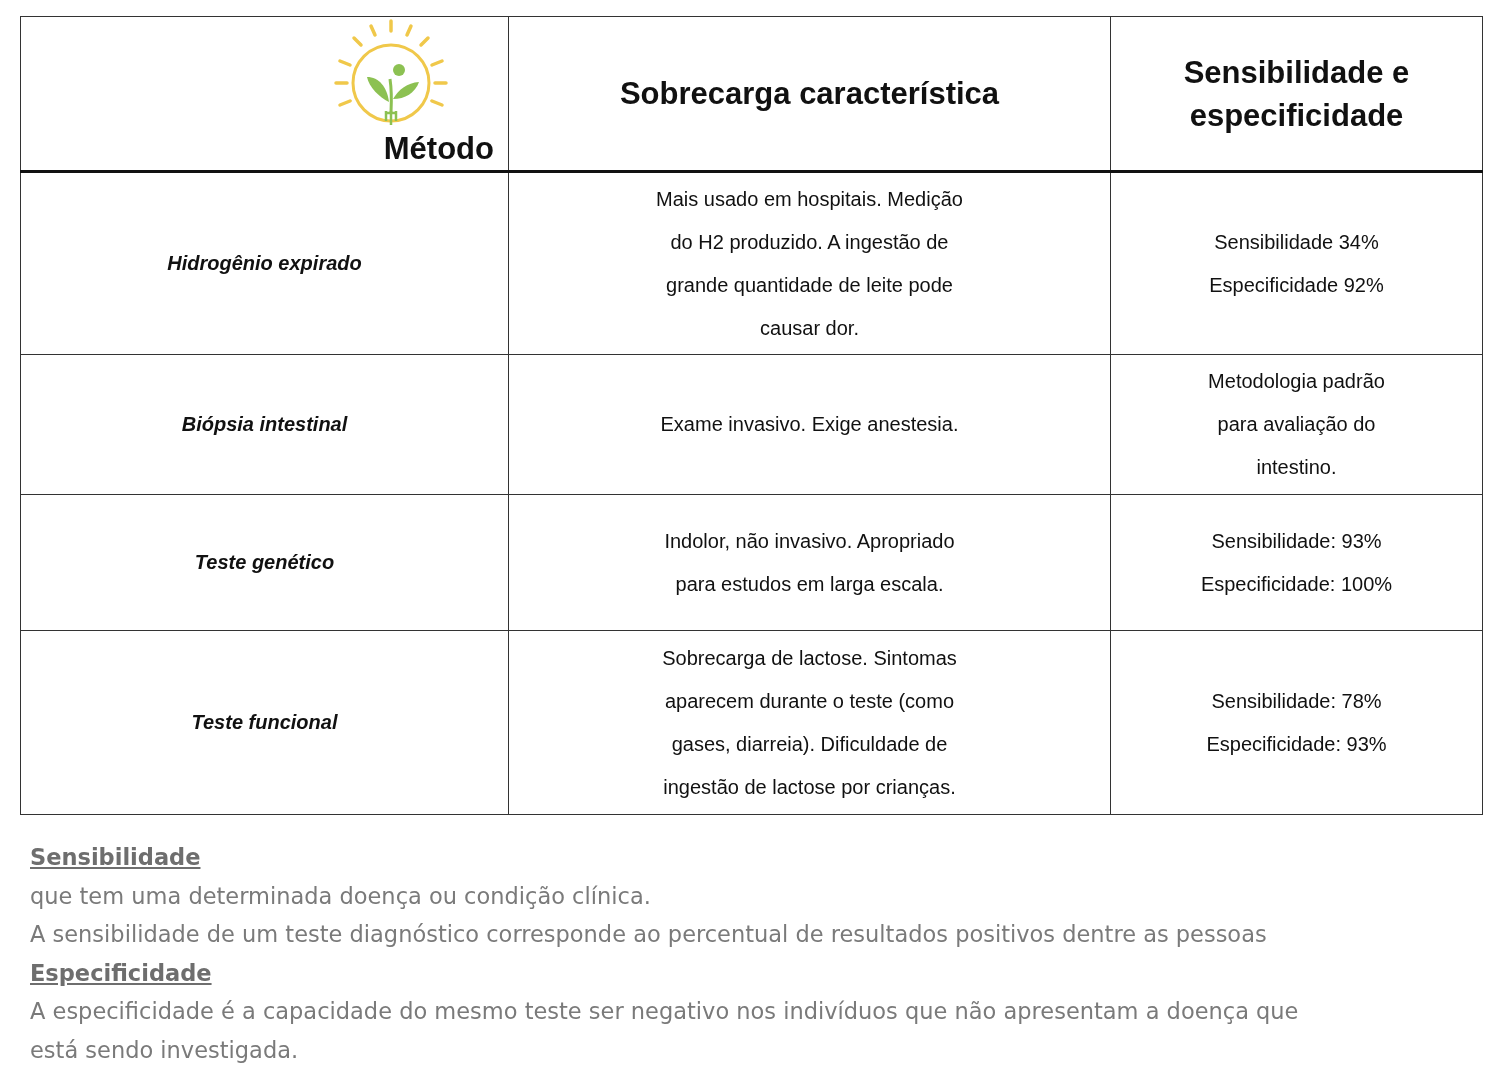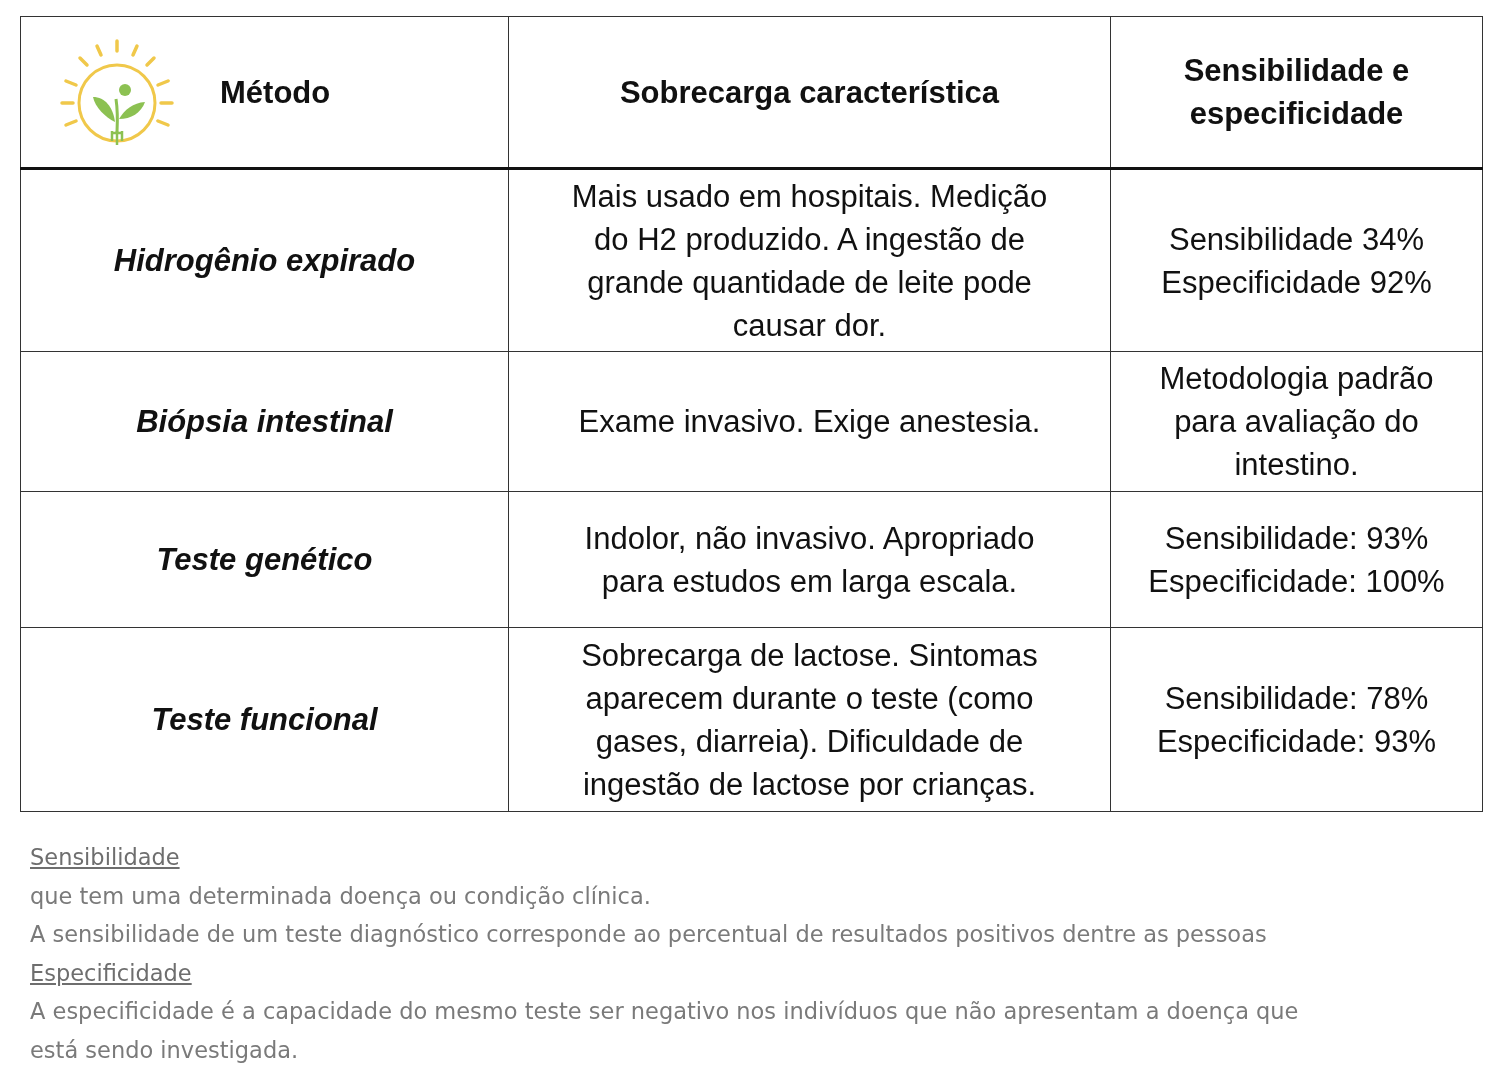--- a/index.html
+++ b/index.html
@@ -3,31 +3,31 @@
   <meta charset="utf-8">
   <style>
     html, body { margin: 0; padding: 0; background: #ffffff; }
     body { width: 1500px; height: 1073px; position: relative; overflow: hidden; font-family: "Liberation Sans", sans-serif; color: #111; }
     .tbl { position: absolute; left: 20px; top: 16px; width: 1462px; border-collapse: collapse; table-layout: fixed; }
     .tbl td, .tbl th { border: 1.5px solid #333; text-align: center; vertical-align: middle; padding: 0 14px; }
     .tbl col.c1 { width: 488px; }
     .tbl col.c2 { width: 602px; }
     .tbl col.c3 { width: 372px; }
     .tbl thead th { font-weight: bold; font-size: 31px; line-height: 43px; height: 150px; border-bottom: 3px solid #111; }
-    .tbl tbody td { font-size: 31px; line-height: 43px; }
+    .tbl tbody td { font-size: 20px; line-height: 43px; }
     .tbl tbody td.method { font-weight: bold; font-style: italic; }
-    .hdr-method { display: flex; align-items: center; justify-content: flex-start; padding-left: 20px; }
+    .hdr-method { display: flex; align-items: flex-end; justify-content: flex-start; padding-left: 20px; flex-direction: column; }
     .hdr-method .logo { width: 125px; height: 110px; margin-right: 40px; }
     .r1 td { height: 181px; }
     .r2 td { height: 139px; text-align: center; }
     .r3 td { height: 135px; }
     .r4 td { height: 183px; }
     .line { display: block; white-space: nowrap; }
     .notes { position: absolute; left: 30px; top: 838px; width: 1460px; font-family: "DejaVu Sans", sans-serif; color: #7a7a7a; font-size: 22.5px; line-height: 38.5px; }
-    .notes .term { font-weight: normal; text-decoration: underline; color: #6e6e6e; }
+    .notes .term { font-weight: bold; text-decoration: underline; color: #6e6e6e; }
     .notes p { margin: 0; }
   </style>
 </head>
 <body>
 
 <table class="tbl">
   <colgroup>
       <col class="c1">
       <col class="c2">
       <col class="c3">

